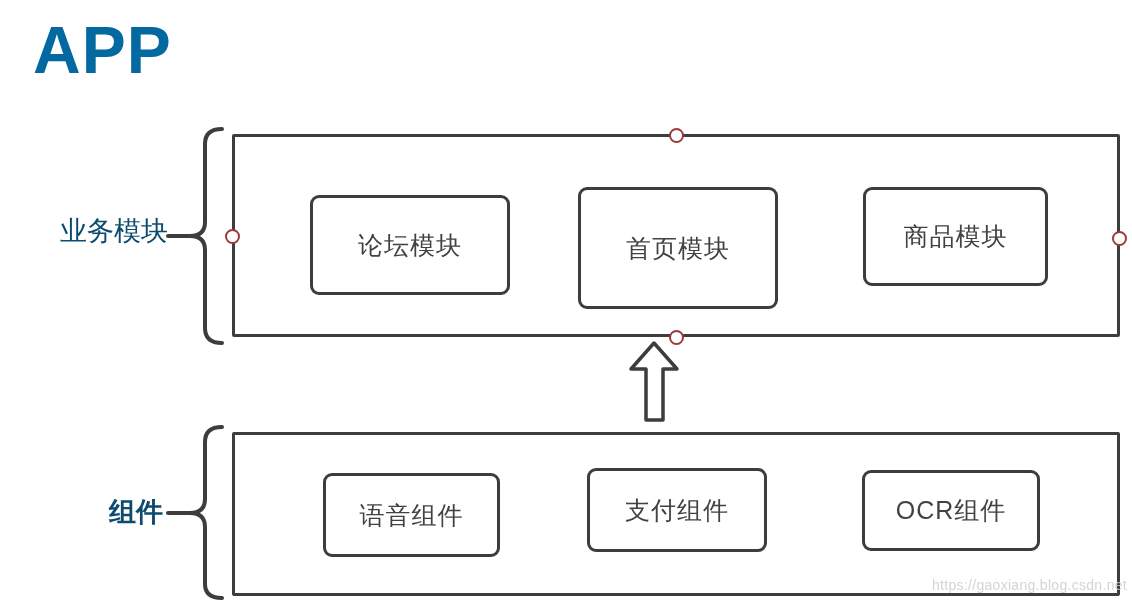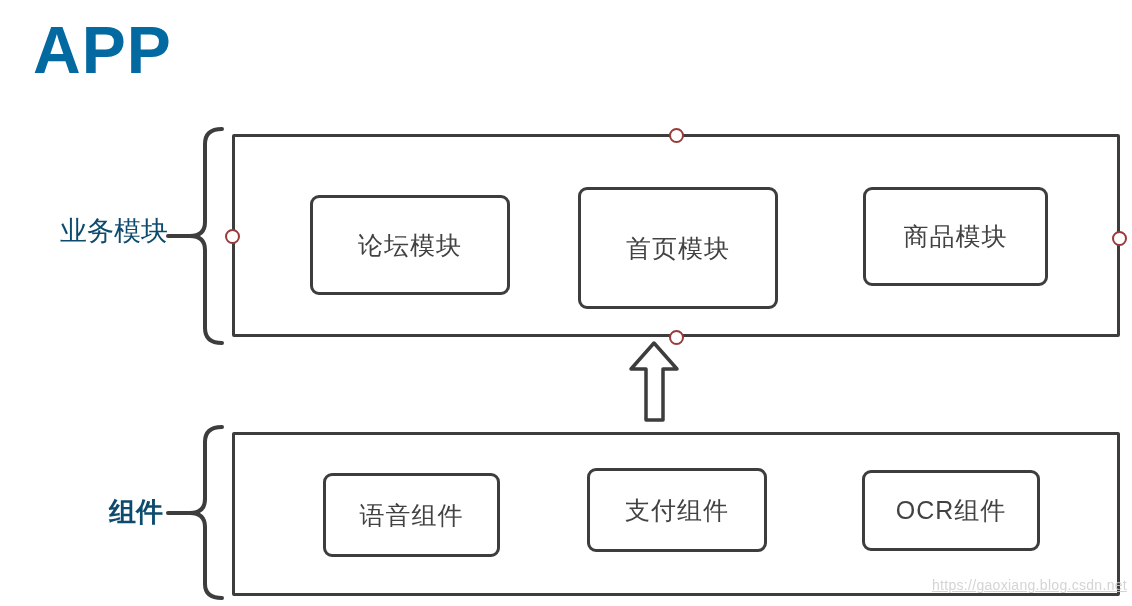--- a/index.html
+++ b/index.html
@@ -75,21 +75,20 @@
   }
   .watermark {
     position: absolute;
     right: 5px;
     top: 577px;
     font-size: 14px;
     color: rgba(205, 205, 205, 0.85);
     letter-spacing: 0.3px;
     z-index: 6;
     white-space: nowrap;
-    text-decoration: underline;
   }
 </style>
 </head>
 <body>
 
 <div class="canvas">
 
   <div class="app-title">APP</div>
 
   <div class="group-label label-business">业务模块</div>

